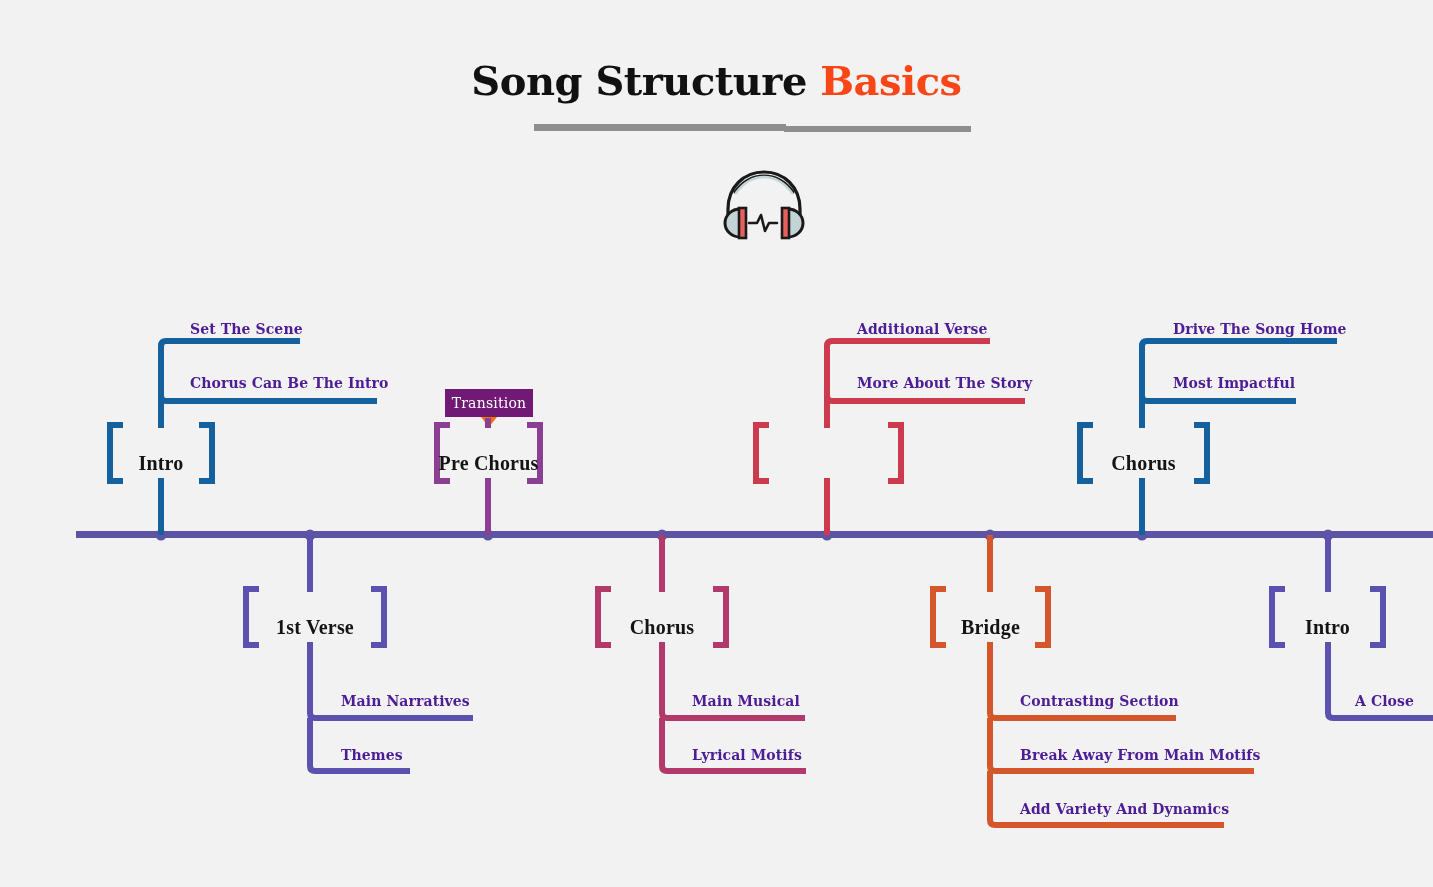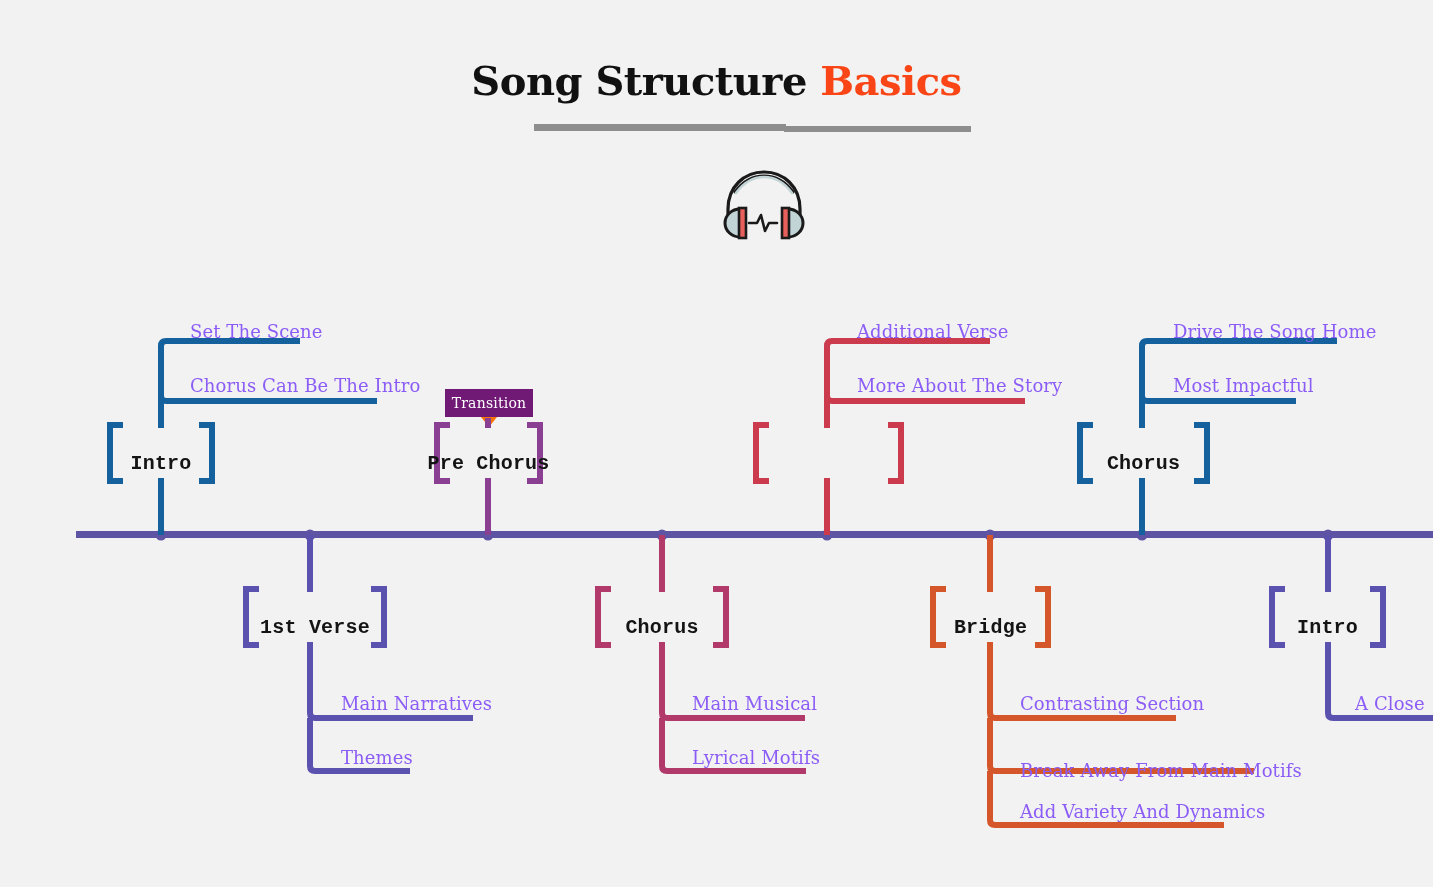--- a/index.html
+++ b/index.html
@@ -40,37 +40,37 @@
   #diagram{position:absolute;left:0;top:0;width:1433px;height:887px;}
 
   
   .section{
     position:absolute;
     height:56px;
     display:flex;align-items:center;justify-content:center;
     white-space:nowrap;
   }
   .section .sec-label{
-    font-family:Liberation Mono, monospace;
+    font-family:Liberation Serif, serif;
     font-weight:bold;
     font-size:20px;
     color:#141414;
     letter-spacing:0.2px;
     z-index:2;
     position:relative;
     margin-top:20px;
   }
 
   
   .sublabel{
     position:absolute;
     font-family:"DejaVu Serif", serif;
-    font-weight:normal;
-    font-size:18px;
-    color:#8b5cf6;
+    font-weight:bold;
+    font-size:14px;
+    color:#4c1d95;
     white-space:nowrap;
     letter-spacing:0.1px;
   }
 
   
   .badge{
     position:absolute;
     left:445px;top:389px;
     width:88px;height:28px;
     background:#701a75;
@@ -243,21 +243,21 @@
   <div class="sublabel" style="left:341px;top:693px;text-align:center;">Main Narratives</div>
   <div class="sublabel" style="left:341px;top:747px;">Themes</div>
 
   <div class="sublabel" style="left:692px;top:693px;">Main Musical</div>
   <div class="sublabel" style="left:692px;top:747px;">Lyrical Motifs</div>
 
   <div class="sublabel" style="left:857px;top:321px;">Additional Verse</div>
   <div class="sublabel" style="left:857px;top:375px;">More About The Story</div>
 
   <div class="sublabel" style="left:1020px;top:693px;">Contrasting Section</div>
-  <div class="sublabel" style="left:1020px;top:747px;margin-top:13px;">Break Away From Main Motifs</div>
+  <div class="sublabel" style="left:1020px;top:747px;">Break Away From Main Motifs</div>
   <div class="sublabel" style="left:1020px;top:801px;">Add Variety And Dynamics</div>
 
   <div class="sublabel" style="left:1173px;top:321px;">Drive The Song Home</div>
   <div class="sublabel" style="left:1173px;top:375px;">Most Impactful</div>
 
   <div class="sublabel" style="left:1355px;top:693px;">A Close</div>
 
 </div>
 
 </body></html>

